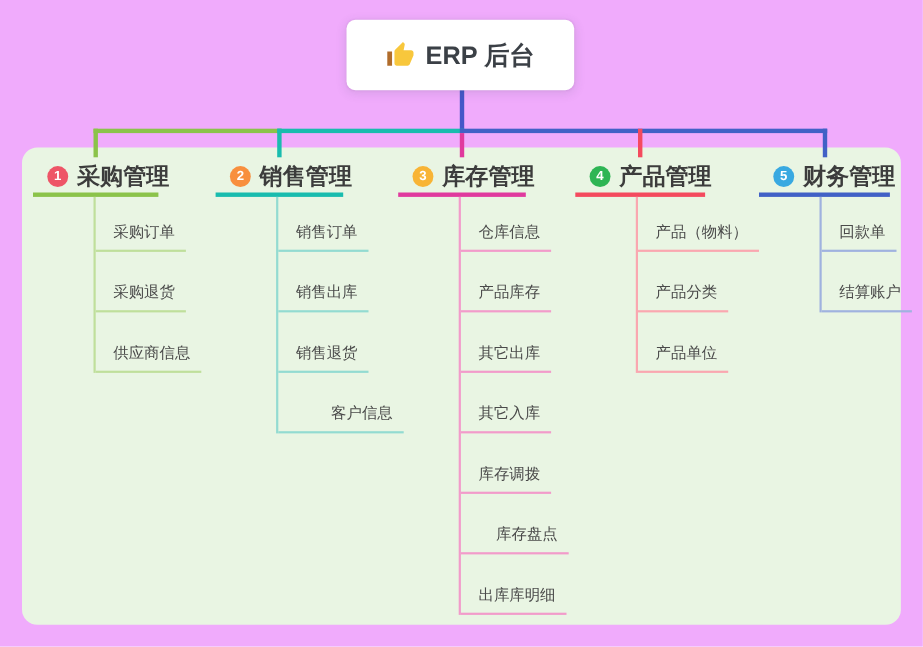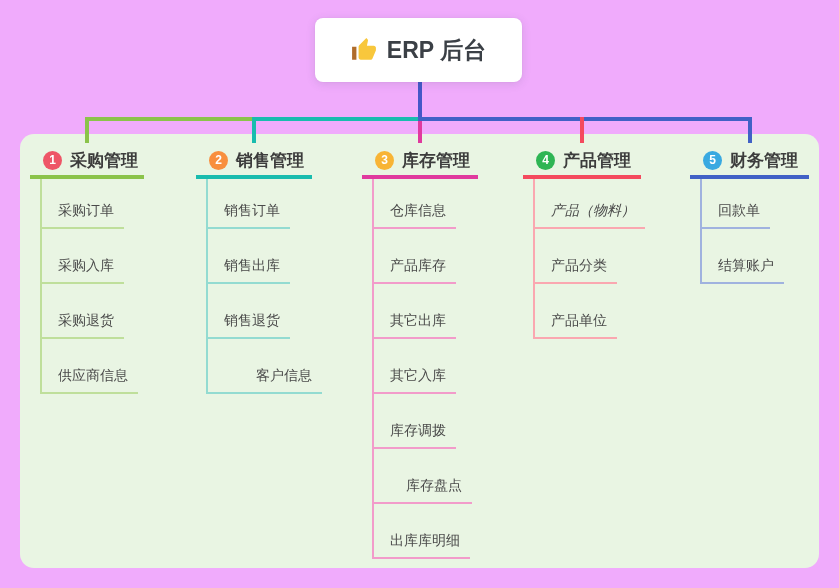--- a/index.html
+++ b/index.html
@@ -78,32 +78,33 @@
     border-radius: 50%;
     color: #ffffff;
     font-size: 12px;
     font-weight: bold;
     display: flex;
     align-items: center;
     justify-content: center;
     flex: 0 0 auto;
   }
   .branch-label {
-    font-size: 17px;
+    font-size: 21px;
     font-weight: 600;
     color: #3c3c3c;
     white-space: nowrap;
   }
 
   
   .children {
     position: absolute;
     top: 179px;
     border-left: 2px solid;
     z-index: 2;
+    margin-left: 45px;
   }
   .child {
     display: flex;
     align-items: flex-end;
     height: 55px;
     width: max-content;
     padding: 0 10px 7px 16px;
     border-bottom: 2px solid;
     font-size: 14px;
     color: #4a4a4a;
@@ -142,21 +143,20 @@
     </div>
   <div id="branch-layer">
       <div class="branch" style="left: 30px; width: 114px;">
         <div class="branch-header" style="border-bottom-color: rgb(139, 195, 74);">
           <div class="badge" style="background: rgb(238, 85, 103);">1</div>
           <div class="branch-label">采购管理</div>
         </div>
       </div>
       <div class="children" style="left: 40px; top: 179px; border-left-color: rgb(191, 223, 155);">
         <div class="child" style="border-bottom-color: rgb(191, 223, 155);">采购订单</div>
-        <div class="child" style="border-bottom-color: rgb(191, 223, 155);">采购入库</div>
         <div class="child" style="border-bottom-color: rgb(191, 223, 155);">采购退货</div>
         <div class="child" style="border-bottom-color: rgb(191, 223, 155);">供应商信息</div>
       </div>
       <div class="branch" style="left: 196px; width: 116px;">
         <div class="branch-header" style="border-bottom-color: rgb(25, 188, 174);">
           <div class="badge" style="background: rgb(248, 143, 62);">2</div>
           <div class="branch-label">销售管理</div>
         </div>
       </div>
       <div class="children" style="left: 206px; top: 179px; border-left-color: rgb(147, 219, 209);">
@@ -180,21 +180,21 @@
         <div class="child" style="border-bottom-color: rgb(242, 155, 202); padding-left: 32px;">库存盘点</div>
         <div class="child" style="border-bottom-color: rgb(242, 155, 202);">出库库明细</div>
       </div>
       <div class="branch" style="left: 523px; width: 118px;">
         <div class="branch-header" style="border-bottom-color: rgb(244, 74, 94);">
           <div class="badge" style="background: rgb(46, 181, 84);">4</div>
           <div class="branch-label">产品管理</div>
         </div>
       </div>
       <div class="children" style="left: 533px; top: 179px; border-left-color: rgb(250, 167, 176);">
-        <div class="child" style="border-bottom-color: rgb(250, 167, 176); font-style: italic;">产品（物料）</div>
+        <div class="child" style="border-bottom-color: rgb(250, 167, 176);">产品（物料）</div>
         <div class="child" style="border-bottom-color: rgb(250, 167, 176);">产品分类</div>
         <div class="child" style="border-bottom-color: rgb(250, 167, 176);">产品单位</div>
       </div>
       <div class="branch" style="left: 690px; width: 119px;">
         <div class="branch-header" style="border-bottom-color: rgb(65, 97, 198);">
           <div class="badge" style="background: rgb(57, 169, 225);">5</div>
           <div class="branch-label">财务管理</div>
         </div>
       </div>
       <div class="children" style="left: 700px; top: 179px; border-left-color: rgb(160, 178, 223);">

